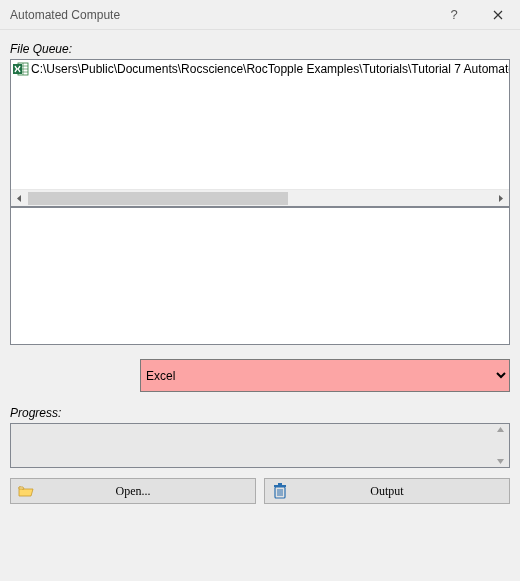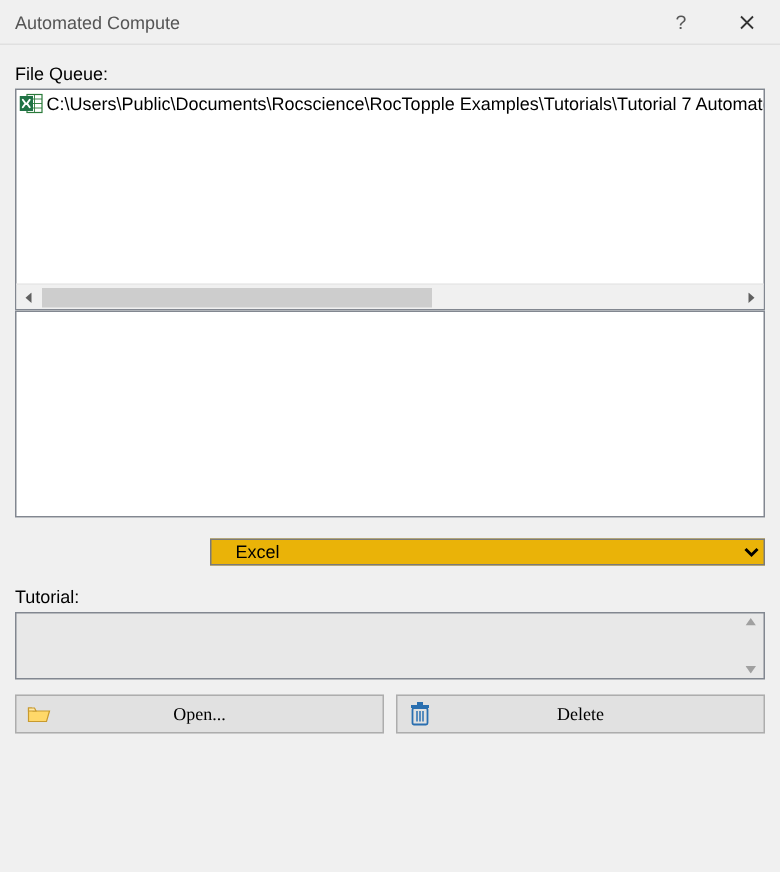--- a/index.html
+++ b/index.html
@@ -34,20 +34,21 @@
     justify-content: center;
     color: #555;
     font-size: 13px;
   }
   .content {
     padding: 8px 10px 10px 10px;
   }
   .label {
     margin: 4px 0 3px 0;
     color: #000;
+    font-style: italic;
   }
   .file-queue-box {
     background: #fff;
     border: 1px solid #828790;
     height: 148px;
     display: flex;
     flex-direction: column;
   }
   .file-queue-list {
     flex: 1;
@@ -107,26 +108,26 @@
   .row {
     display: flex;
     align-items: center;
     margin-top: 14px;
   }
   .row .rlabel {
     width: 150px;
   }
   select {
     flex: 1;
-    height: 18px;
+    height: 33px;
     border: 1px solid #7a7a7a;
-    background: #eab308;
+    background: #fca5a5;
     font-family: inherit;
     font-size: 12px;
-    padding-left: 12px;
+    padding-left: 1px;
   }
   .progress {
     flex: 1;
     height: 18px;
     background: #e6e6e6;
     border: 1px solid #bcbcbc;
   }
   .warnings-box {
     background: #e8e8e8;
     border: 1px solid #828790;
@@ -230,21 +231,21 @@
   <div class="completed-box"></div>
 
   <div class="row">
     <div style="width:130px"></div>
     <select>
       <option>Excel</option>
     </select>
   </div>
 
 
-  <div class="label" style="margin-top:14px">Tutorial:</div>
+  <div class="label" style="margin-top:14px">Progress:</div>
   <div class="warnings-box">
     <div class="vscroll">
       <svg width="7" height="5" viewBox="0 0 7 5">
           <path d="M0 5 L3.5 0 L7 5 Z" fill="#a0a0a0"></path>
         </svg>
       <svg width="7" height="5" viewBox="0 0 7 5">
           <path d="M0 0 L3.5 5 L7 0 Z" fill="#a0a0a0"></path>
         </svg>
     </div>
   </div>
@@ -263,17 +264,17 @@
       <span class="bicon">
         <svg width="14" height="16" viewBox="0 0 14 16">
           <rect x="2" y="4" width="10" height="11" rx="1" fill="none" stroke="#2a6fb0" stroke-width="1.2"></rect>
           <line x1="5" y1="6" x2="5" y2="13" stroke="#2a6fb0" stroke-width="1"></line>
           <line x1="7" y1="6" x2="7" y2="13" stroke="#2a6fb0" stroke-width="1"></line>
           <line x1="9" y1="6" x2="9" y2="13" stroke="#2a6fb0" stroke-width="1"></line>
           <rect x="1" y="2" width="12" height="2" fill="#2a6fb0"></rect>
           <rect x="5" y="0" width="4" height="2" fill="#2a6fb0"></rect>
         </svg>
       </span>
-      <span>Delete</span>
+      <span>Output</span>
     </button>
   </div>
 
 </div>
 
 </body></html>

